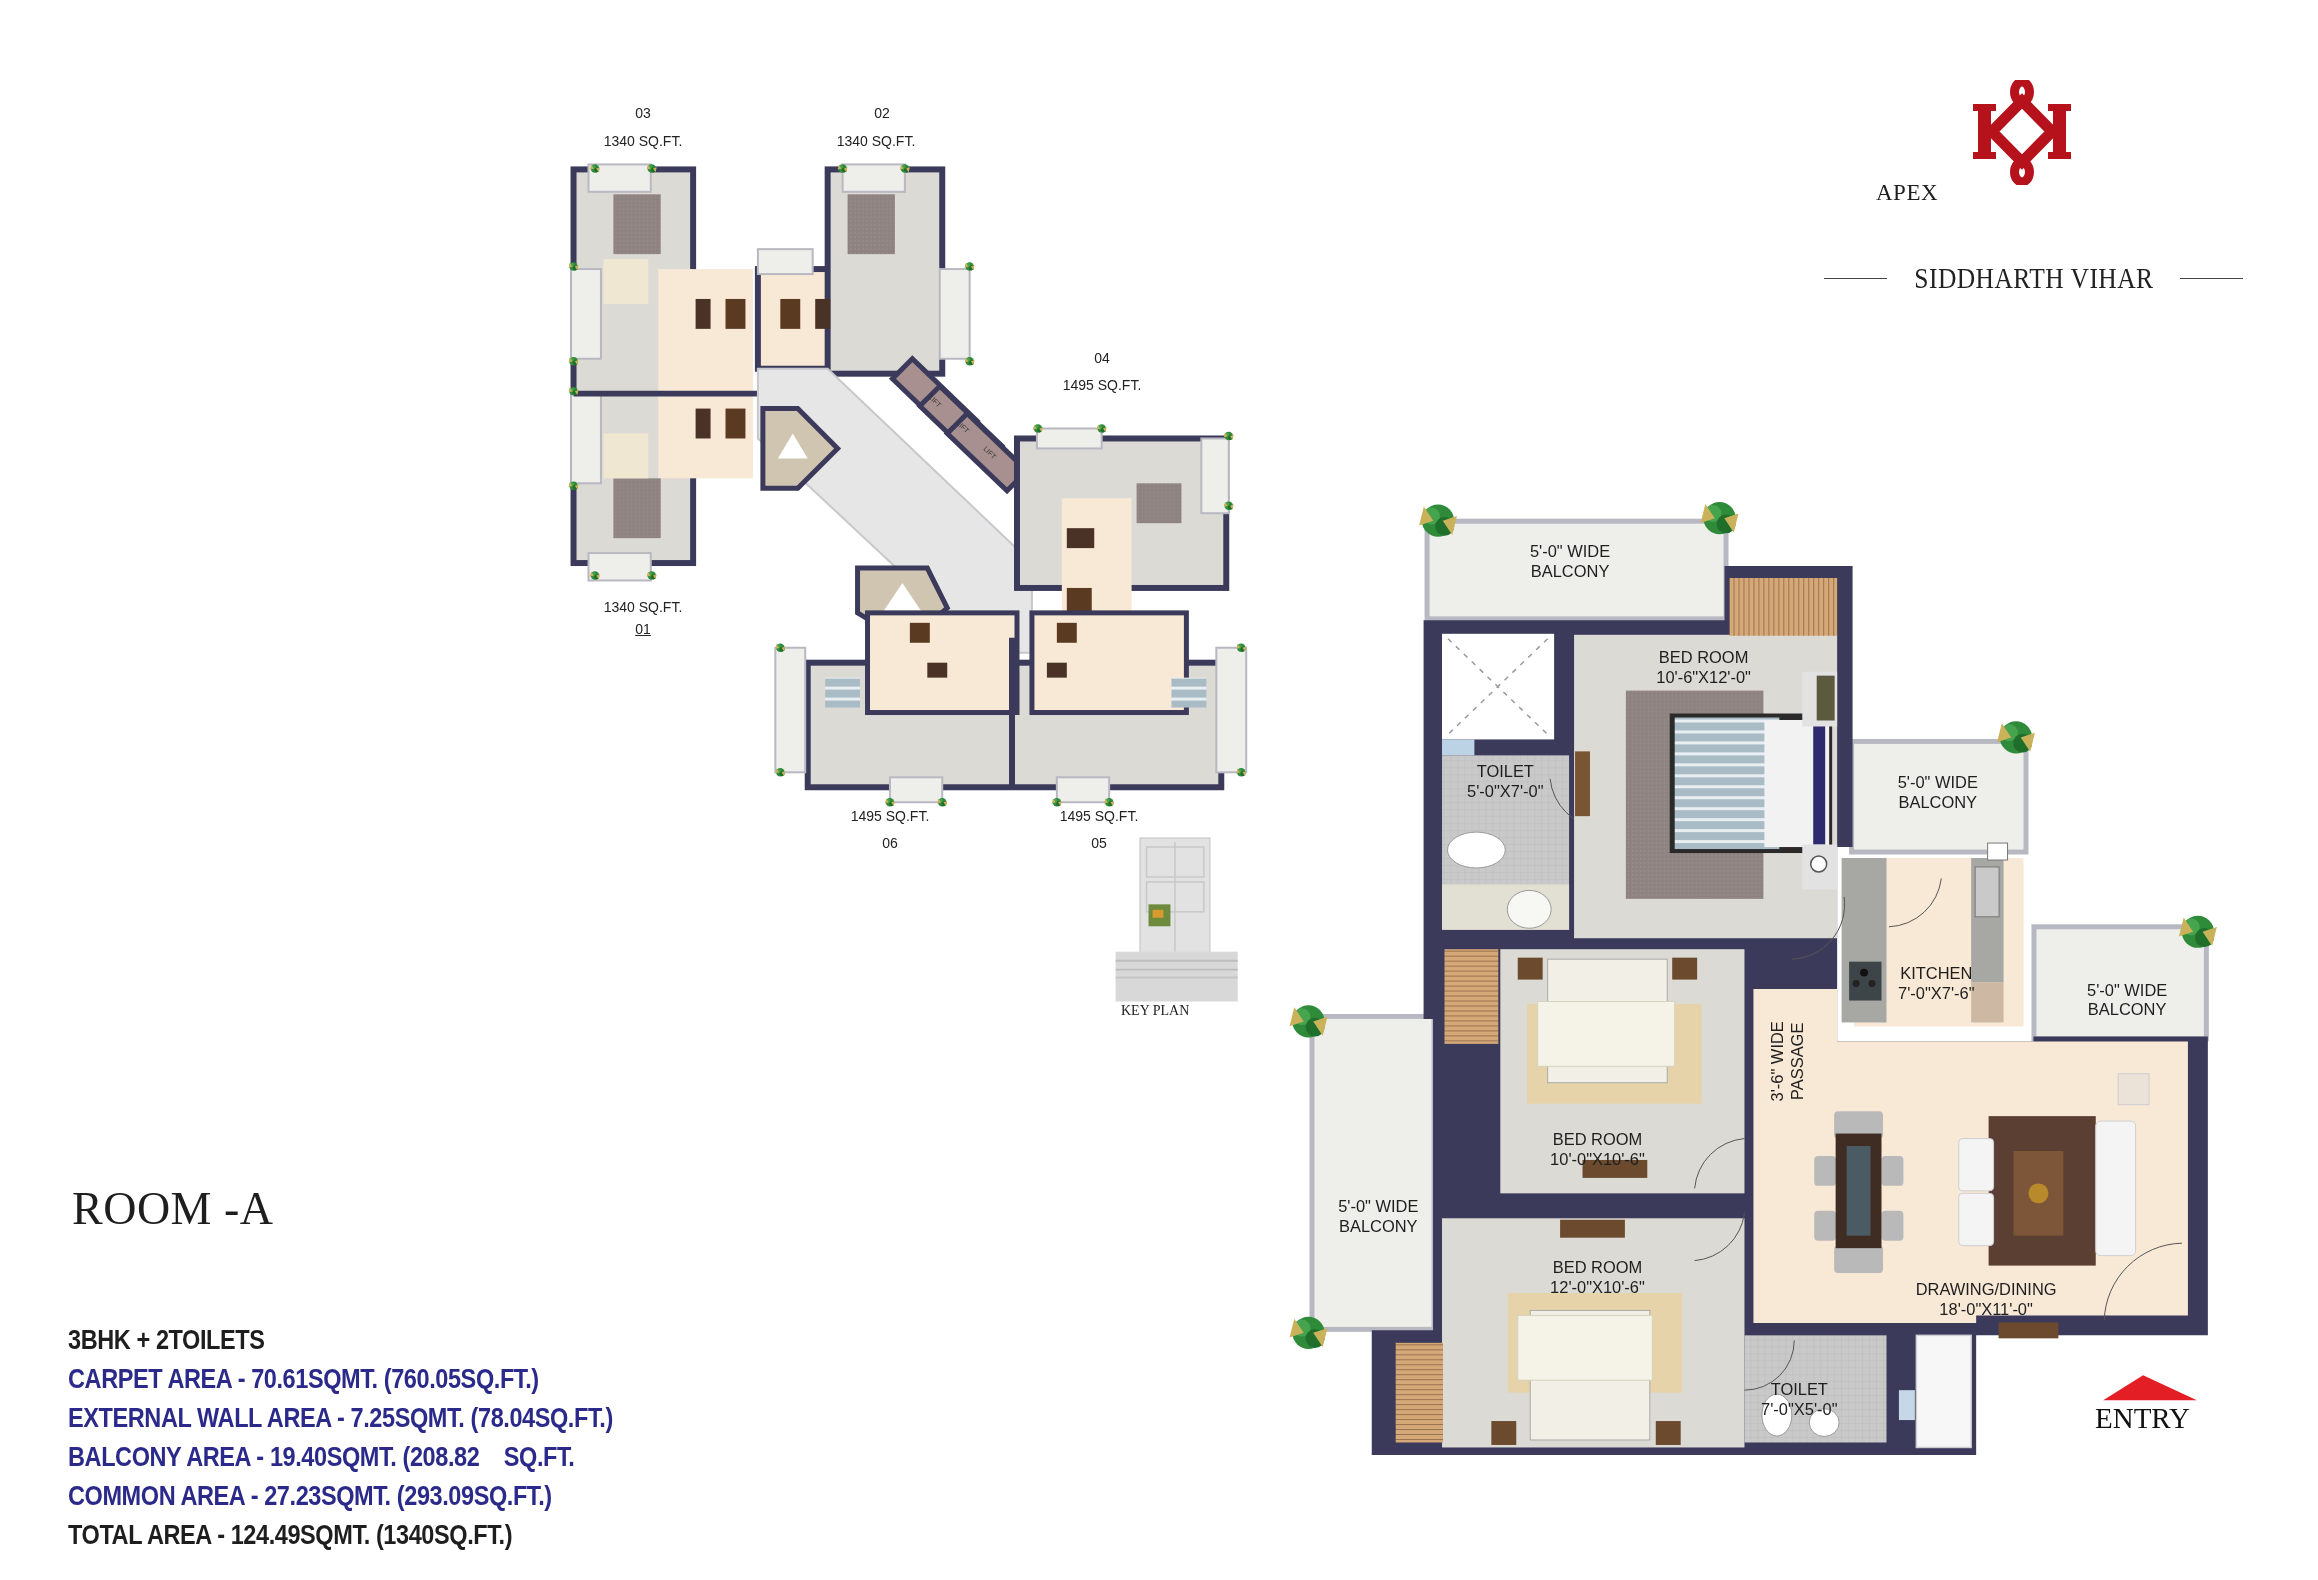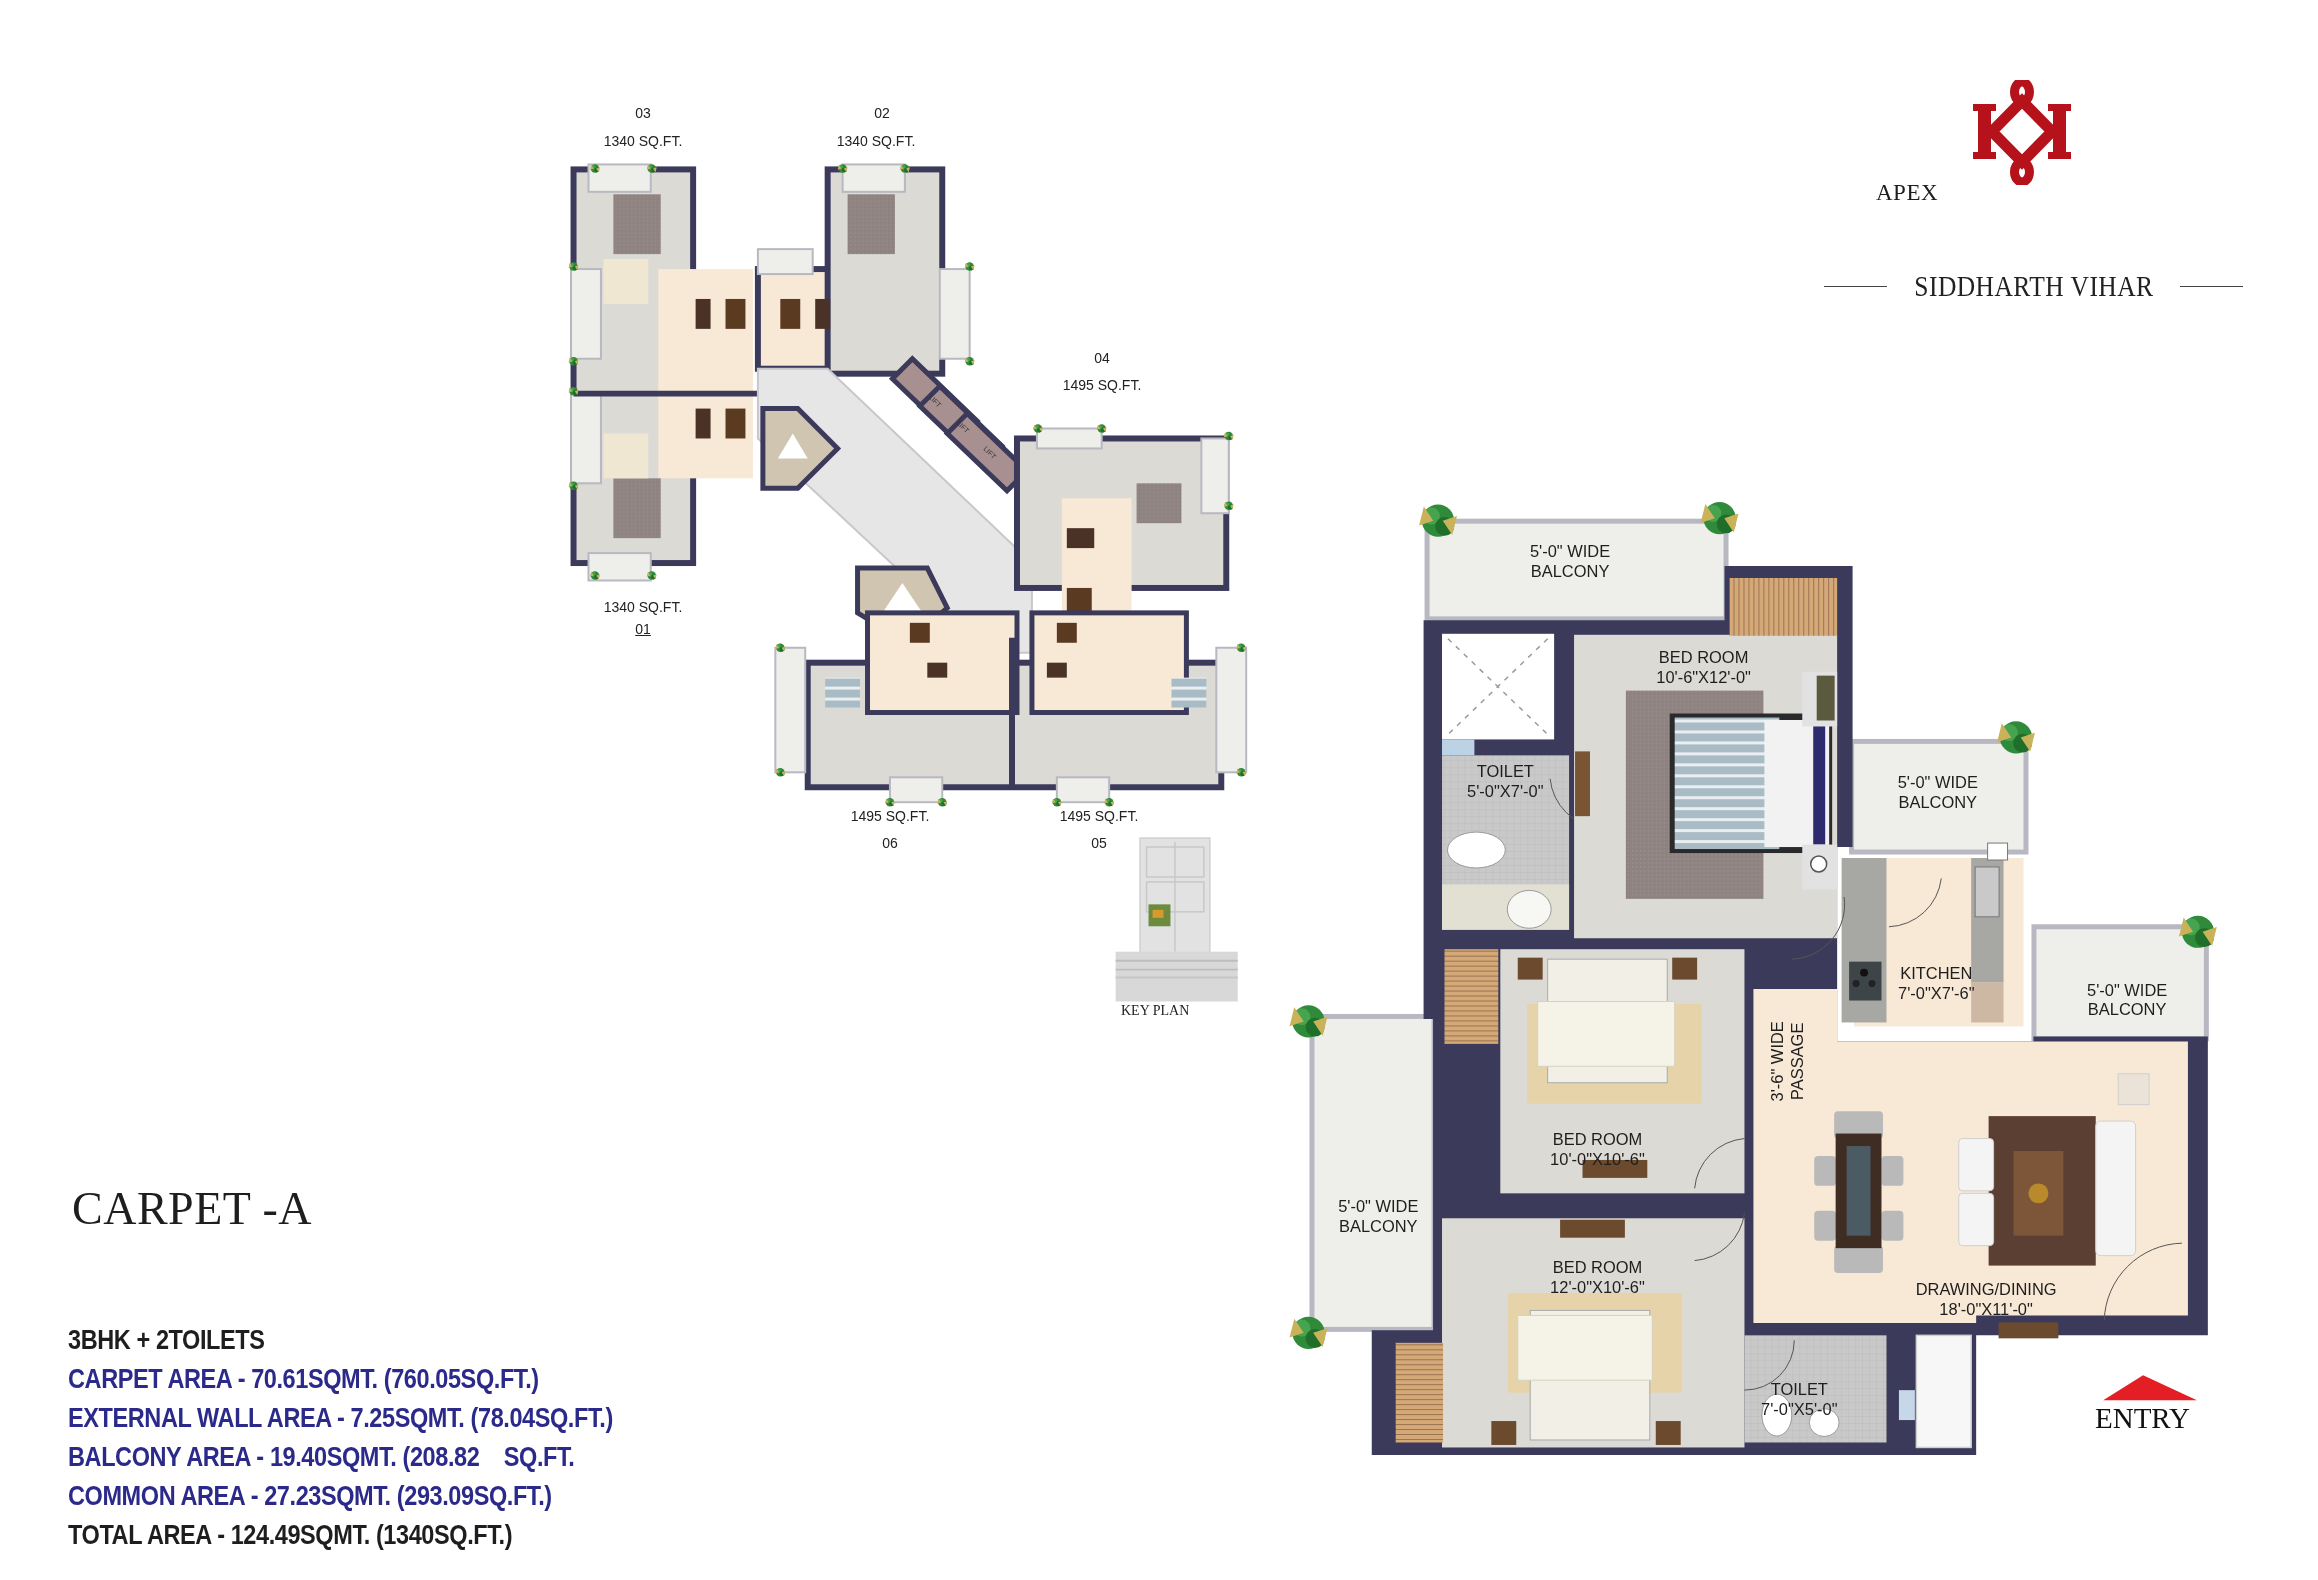--- a/index.html
+++ b/index.html
@@ -6,21 +6,21 @@
   body { width: 2319px; height: 1580px; position: relative; overflow: hidden; font-family: "Liberation Sans", sans-serif; }
   .abs { position: absolute; }
   svg { position: absolute; left: 0; top: 0; }
   .serif { font-family: "Liberation Serif", serif; }
   .sans { font-family: "Liberation Sans", sans-serif; }
 
   
   #brand { left: 1804px; top: 80px; width: 439px; height: 224px; }
   #brand .apex { position: absolute; left: 47px; top: 100px; font-size: 23px; color: #1e1e1e; letter-spacing: 0.5px; margin-left: 25px; }
   #brand .kremlin { position: absolute; left: 40px; top: 118px; font-size: 56px; color: #c9a032; letter-spacing: 1px; white-space: nowrap; line-height: 1; }
-  #brand .locality-row { position: absolute; left: 20px; top: 182px; width: 419px; display: flex; align-items: center; margin-top: 8px; }
+  #brand .locality-row { position: absolute; left: 20px; top: 182px; width: 419px; display: flex; align-items: center; }
   #brand .rule { flex: 1; height: 1.5px; background: #444; }
   #brand .locality { font-size: 29px; color: #222; padding: 0 11px; letter-spacing: 0.5px; transform: scaleX(0.88); white-space: nowrap; }
 
   
   #tower-title { left: 72px; top: 1182px; font-size: 46px; color: #1e1e1e; letter-spacing: 0.5px; white-space: nowrap; }
   #specs { left: 68px; top: 1276px; margin-top: 44px; }
   #specs .line { font-size: 28px; font-weight: bold; line-height: 39px; white-space: nowrap; transform-origin: left center; transform: scaleX(0.84); letter-spacing: -0.5px; }
   #specs .dark { color: #1e1e1e; }
   #specs .blue { color: #2b2a8a; }
 
@@ -56,21 +56,21 @@
     </g>
   </svg>
   <div class="apex serif">APEX</div>
   <div class="locality-row">
     <div class="rule"></div>
     <div class="locality serif">SIDDHARTH VIHAR</div>
     <div class="rule"></div>
   </div>
 </div>
 
-<div id="tower-title" class="abs serif">CARPET -A</div>
+<div id="tower-title" class="abs serif">ROOM -A</div>
 <div id="specs" class="abs sans">
   <div class="line dark">3BHK + 2TOILETS</div>
   <div class="line blue">CARPET AREA - 70.61SQMT. (760.05SQ.FT.)</div>
   <div class="line blue">EXTERNAL WALL AREA - 7.25SQMT. (78.04SQ.FT.)</div>
   <div class="line blue" style="white-space:pre;">BALCONY AREA - 19.40SQMT. (208.82    SQ.FT.</div>
   <div class="line blue">COMMON AREA - 27.23SQMT. (293.09SQ.FT.)</div>
   <div class="line dark">TOTAL AREA - 124.49SQMT. (1340SQ.FT.)</div>
 </div>
 
 <svg width="2319" height="1580" viewBox="0 0 4652 3171" style="pointer-events:none;">

